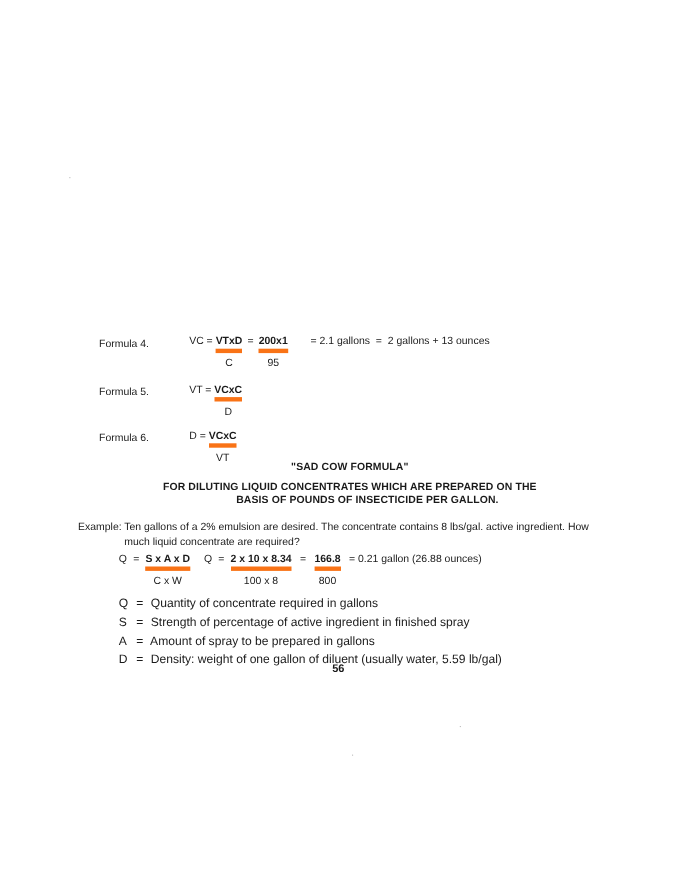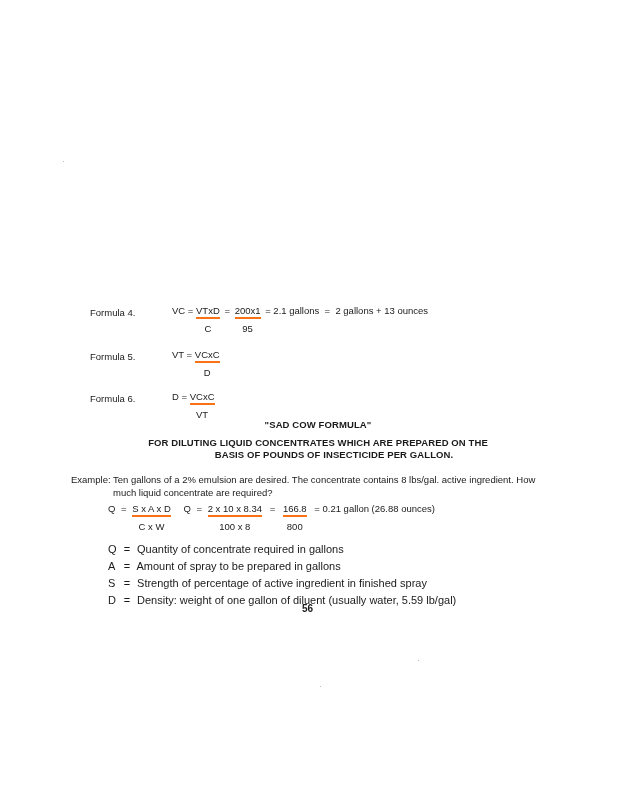--- a/index.html
+++ b/index.html
@@ -19,23 +19,24 @@
     .abs { position: absolute; white-space: nowrap; }
     .label { font-size: 9.5px; }
     .frac {
       display: inline-block;
       vertical-align: top;
       text-align: center;
       position: relative;
     }
     .frac .num {
       display: block;
-      border-bottom: 2px solid #f97316;
+      border-bottom: 4px solid #f97316;
       padding: 0 0 1px 0;
       line-height: 11px;
+      font-weight: bold;
     }
     .frac .den {
       display: block;
       padding-top: 4px;
       line-height: 11px;
     }
     .inline { display: inline-block; vertical-align: top; line-height: 11px; }
     .eq { display: inline-block; vertical-align: top; line-height: 11px; margin: 0 2px; }
     .heading {
       font-weight: bold;
@@ -58,21 +59,21 @@
   <span class="inline">VC =</span>
   <span class="frac">
     <span class="num">VTxD</span>
     <span class="den">C</span>
   </span>
   <span class="eq">=</span>
   <span class="frac">
     <span class="num">200x1</span>
     <span class="den">95</span>
   </span>
-  <span class="inline" style="margin-left:2px; white-space:pre;">= 2.1 gallons  =  2 gallons + 13 ounces</span>
+  <span class="inline" style="margin-left:18px; white-space:pre;">= 2.1 gallons  =  2 gallons + 13 ounces</span>
 </div>
 
 <div class="abs label" style="left:90px; top:351px;">Formula 5.</div>
 <div class="abs" style="left:172px; top:349px;">
   <span class="inline">VT =</span>
   <span class="frac">
     <span class="num">VCxC</span>
     <span class="den">D</span>
   </span>
 </div>
@@ -112,26 +113,26 @@
   </span>
   <span class="inline" style="margin-left:5px;">= 0.21 gallon (26.88 ounces)</span>
 </div>
 
 <div class="abs" style="left:108px; top:543px;">
   <div class="def-row" style="margin-bottom:5px;">
     <span class="sym">Q</span><span class="eqs">=</span>
     <span>Quantity of concentrate required in gallons</span>
   </div>
   <div class="def-row" style="margin-bottom:5px;">
+    <span class="sym">S</span><span class="eqs">=</span>
+    <span>Strength of percentage of active ingredient in finished spray</span>
+  </div>
+  <div class="def-row" style="margin-bottom:5px;">
     <span class="sym">A</span><span class="eqs">=</span>
     <span>Amount of spray to be prepared in gallons</span>
-  </div>
-  <div class="def-row" style="margin-bottom:5px;">
-    <span class="sym">S</span><span class="eqs">=</span>
-    <span>Strength of percentage of active ingredient in finished spray</span>
   </div>
   <div class="def-row">
     <span class="sym">D</span><span class="eqs">=</span>
     <span>Density: weight of one gallon of diluent (usually water, 5.59 lb/gal)</span>
   </div>
 </div>
 
 <div class="abs page-num" style="left:302px; top:603px;">56</div>
 
 <div class="speck" style="left:63px; top:161px;"></div>

